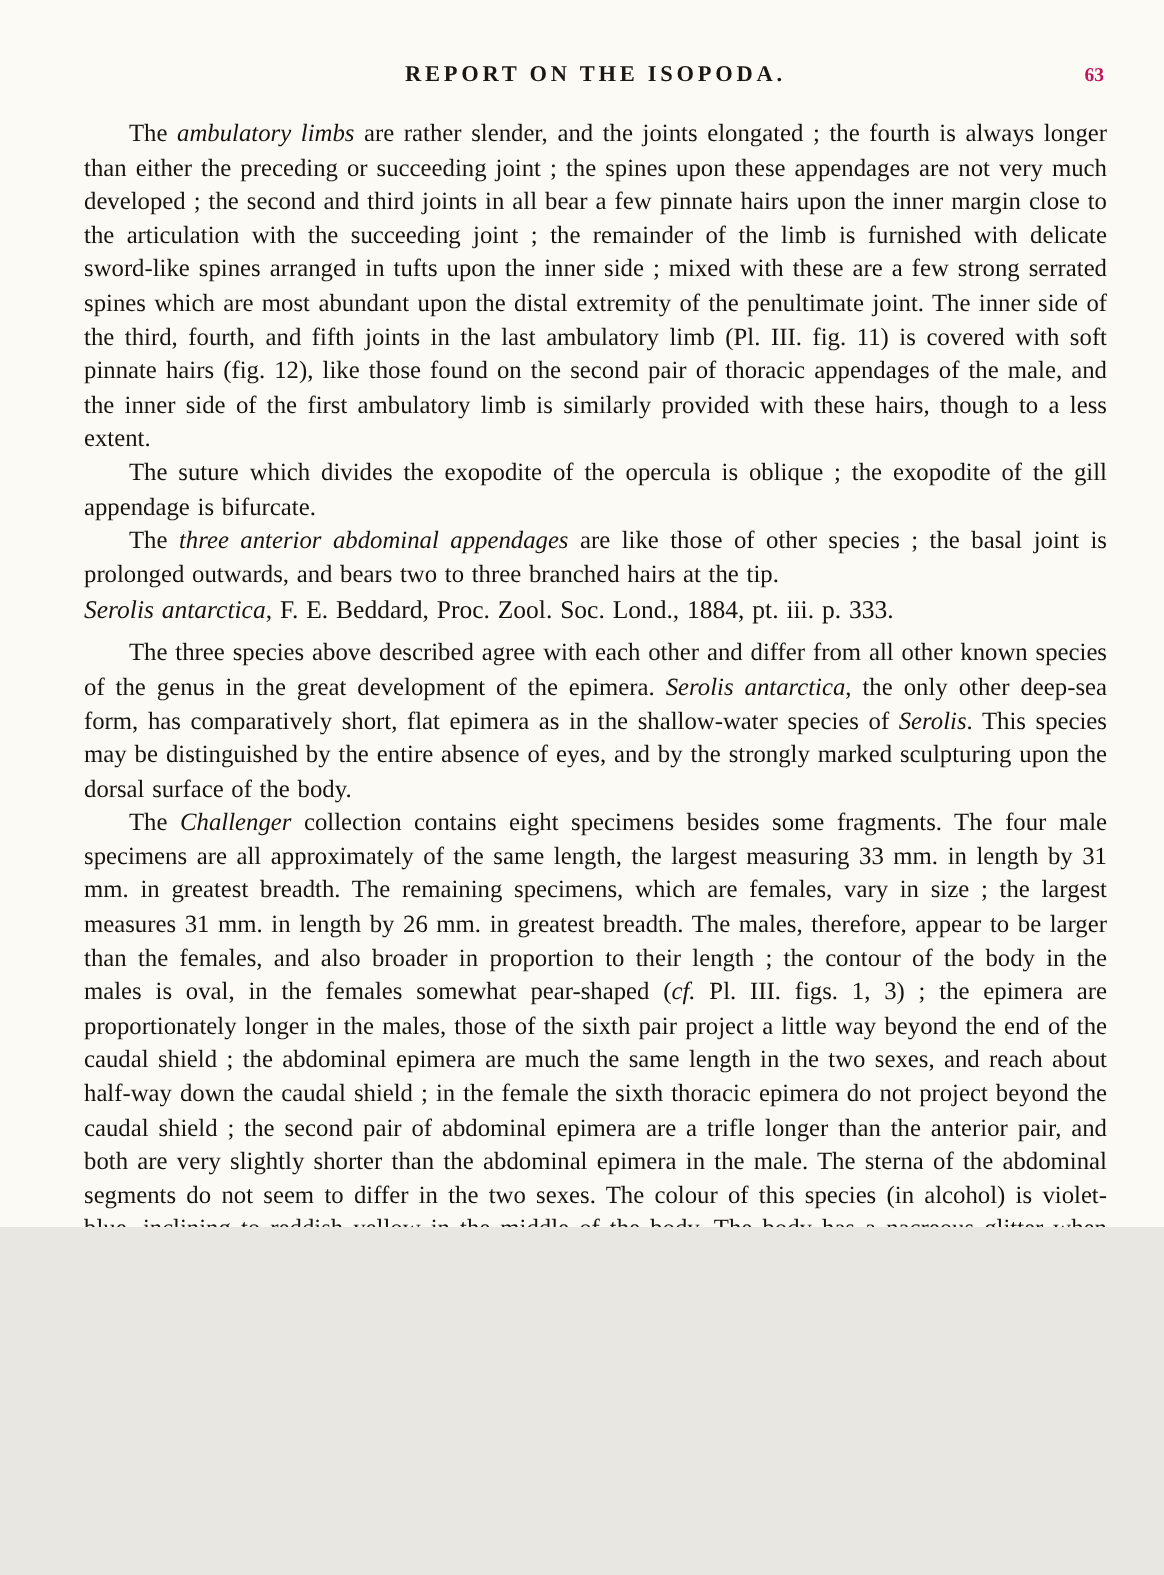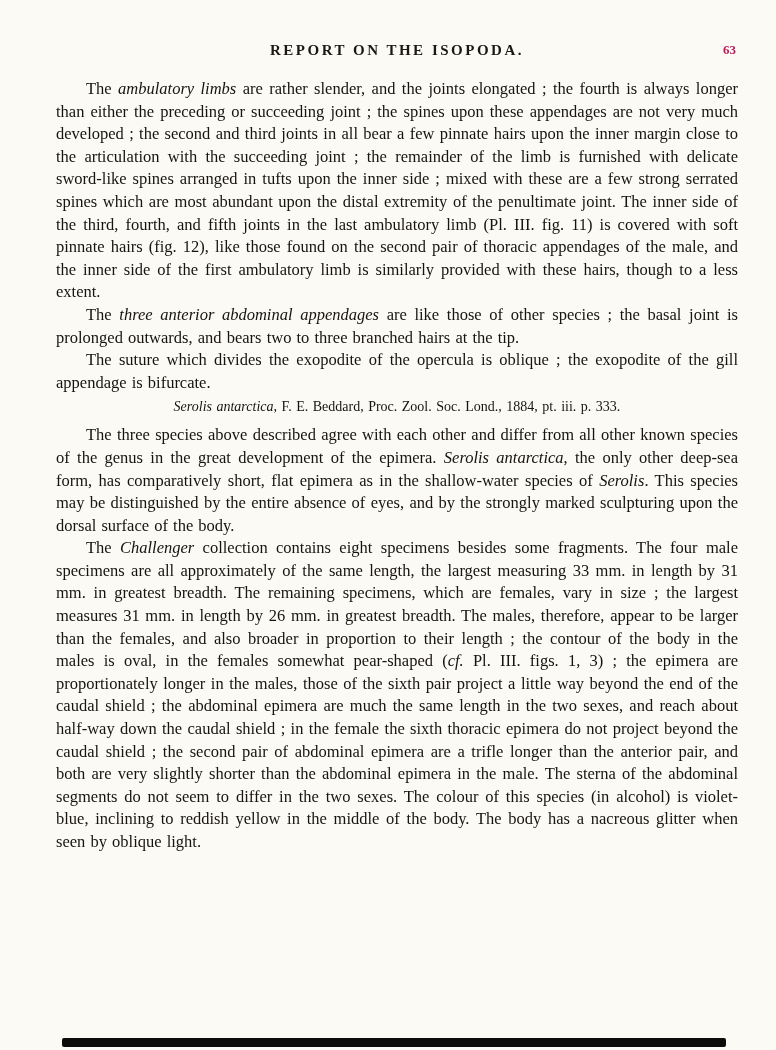--- a/index.html
+++ b/index.html
@@ -3,21 +3,21 @@
 <meta charset="utf-8">
 <style>
   html, body {
     margin: 0;
     padding: 0;
     background: #e9e7e2;
   }
   .page {
     position: relative;
     width: 776px;
-    height: 1050px;
+    height: 818px;
     margin: 0 auto;
     background: #fbfaf5;
     box-sizing: border-box;
     font-family: "Liberation Serif", "DejaVu Serif", serif;
     color: #17140f;
     overflow: hidden;
   }
   .page-header {
     position: absolute;
     top: 42px;
@@ -55,22 +55,22 @@
     word-spacing: 1px;
   }
   .para i { }
   .heading-para {
     margin-top: 24px;
     text-align: left;
   }
   .citation-para {
     margin: 4px 0 8px 0;
     text-indent: 0;
-    text-align: center;
-    font-size: 14px;
+    text-align: left;
+    font-size: 17px;
     line-height: 18px;
   }
   .scan-bar {
     position: absolute;
     left: 62px;
     right: 50px;
     top: 1038px;
     height: 9px;
     background: #0d0c0a;
     border-radius: 2px;
@@ -82,22 +82,22 @@
 <div class="page">
 
   <div class="page-header">
     <div class="header-title">REPORT ON THE ISOPODA.</div>
     <div class="page-number">63</div>
   </div>
 
   <div class="text-body">
 
   <p class="para"><span>The </span><i>ambulatory limbs</i><span> are rather slender, and the joints elongated ; the fourth is always longer than either the preceding or succeeding joint ; the spines upon these appendages are not very much developed ; the second and third joints in all bear a few pinnate hairs upon the inner margin close to the articulation with the succeeding joint ; the remainder of the limb is furnished with delicate sword-like spines arranged in tufts upon the inner side ; mixed with these are a few strong serrated spines which are most abundant upon the distal extremity of the penultimate joint. The inner side of the third, fourth, and fifth joints in the last ambulatory limb (Pl. III. fig. 11) is covered with soft pinnate hairs (fig. 12), like those found on the second pair of thoracic appendages of the male, and the inner side of the first ambulatory limb is similarly provided with these hairs, though to a less extent.</span></p>
+      <p class="para"><span>The suture which divides the exopodite of the opercula is oblique ; the exopodite of the gill appendage is bifurcate.</span></p>
       <p class="para"><span>The </span><i>three anterior abdominal appendages</i><span> are like those of other species ; the basal joint is prolonged outwards, and bears two to three branched hairs at the tip.</span></p>
-      <p class="para"><span>The suture which divides the exopodite of the opercula is oblique ; the exopodite of the gill appendage is bifurcate.</span></p>
       <p class="para citation-para"><i>Serolis antarctica</i><span>, F. E. Beddard, Proc. Zool. Soc. Lond., 1884, pt. iii. p. 333.</span></p>
       <p class="para"><span>The three species above described agree with each other and differ from all other known species of the genus in the great development of the epimera. </span><i>Serolis antarctica</i><span>, the only other deep-sea form, has comparatively short, flat epimera as in the shallow-water species of </span><i>Serolis</i><span>. This species may be distinguished by the entire absence of eyes, and by the strongly marked sculpturing upon the dorsal surface of the body.</span></p>
       <p class="para"><span>The </span><i>Challenger</i><span> collection contains eight specimens besides some fragments. The four male specimens are all approximately of the same length, the largest measuring 33 mm. in length by 31 mm. in greatest breadth. The remaining specimens, which are females, vary in size ; the largest measures 31 mm. in length by 26 mm. in greatest breadth. The males, therefore, appear to be larger than the females, and also broader in proportion to their length ; the contour of the body in the males is oval, in the females somewhat pear-shaped (</span><i>cf.</i><span> Pl. III. figs. 1, 3) ; the epimera are proportionately longer in the males, those of the sixth pair project a little way beyond the end of the caudal shield ; the abdominal epimera are much the same length in the two sexes, and reach about half-way down the caudal shield ; in the female the sixth thoracic epimera do not project beyond the caudal shield ; the second pair of abdominal epimera are a trifle longer than the anterior pair, and both are very slightly shorter than the abdominal epimera in the male. The sterna of the abdominal segments do not seem to differ in the two sexes. The colour of this species (in alcohol) is violet-blue, inclining to reddish yellow in the middle of the body. The body has a nacreous glitter when seen by oblique light.</span></p>
     </div>
 
   <div class="scan-bar"></div>
 
 </div>
 
 </body></html>

